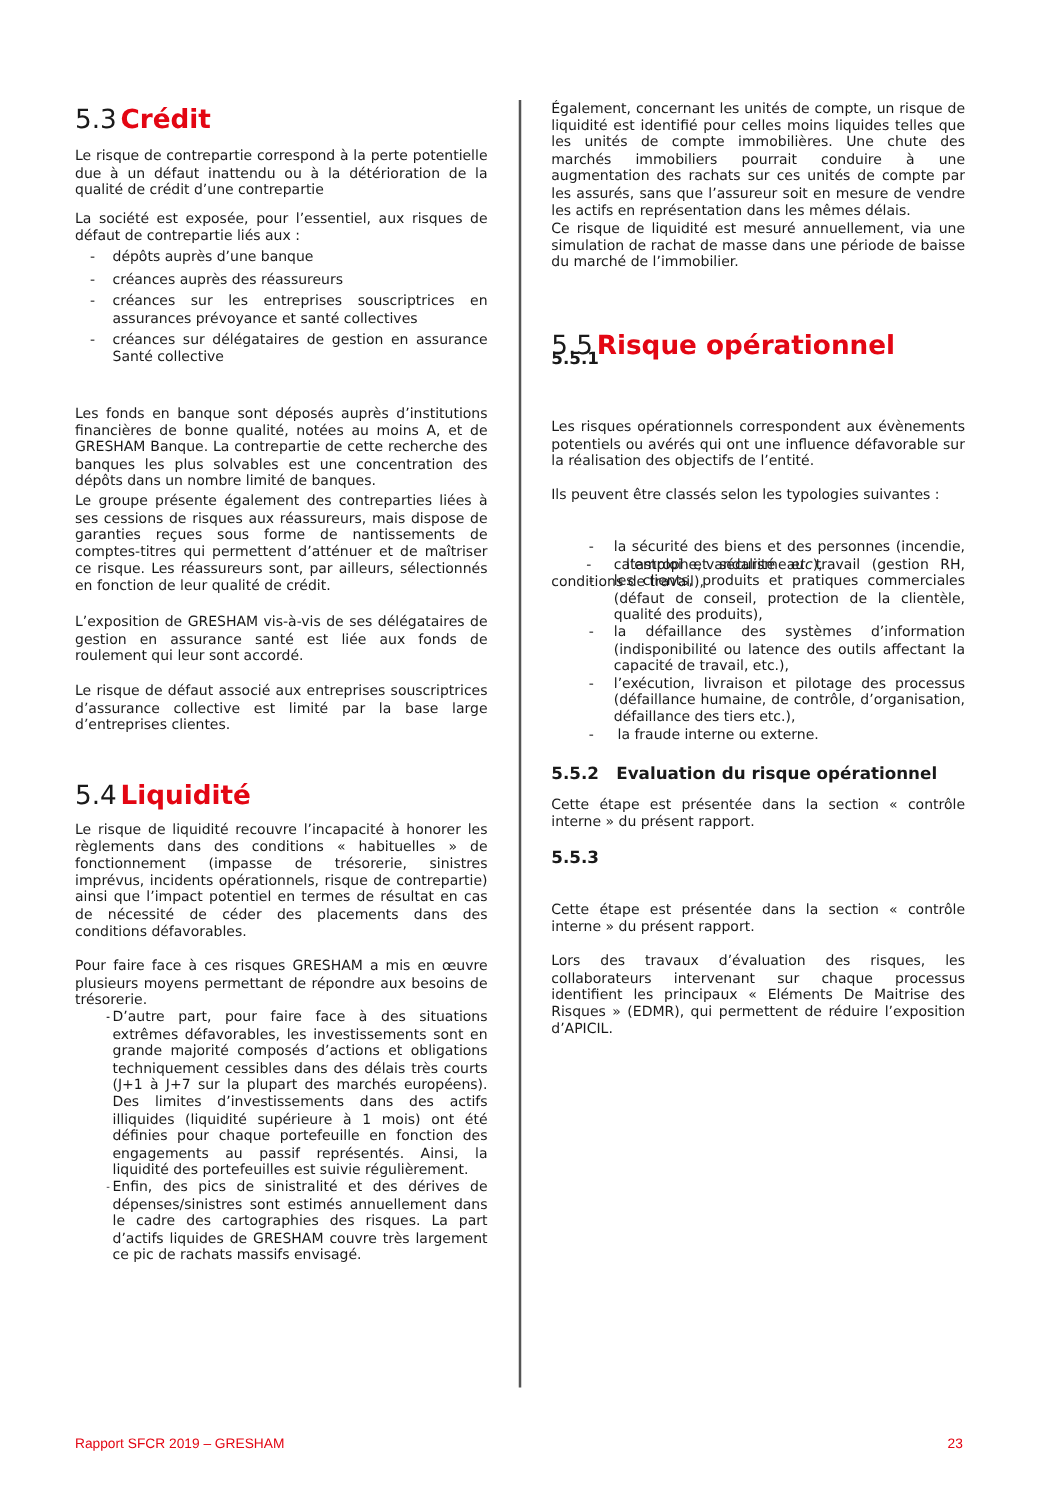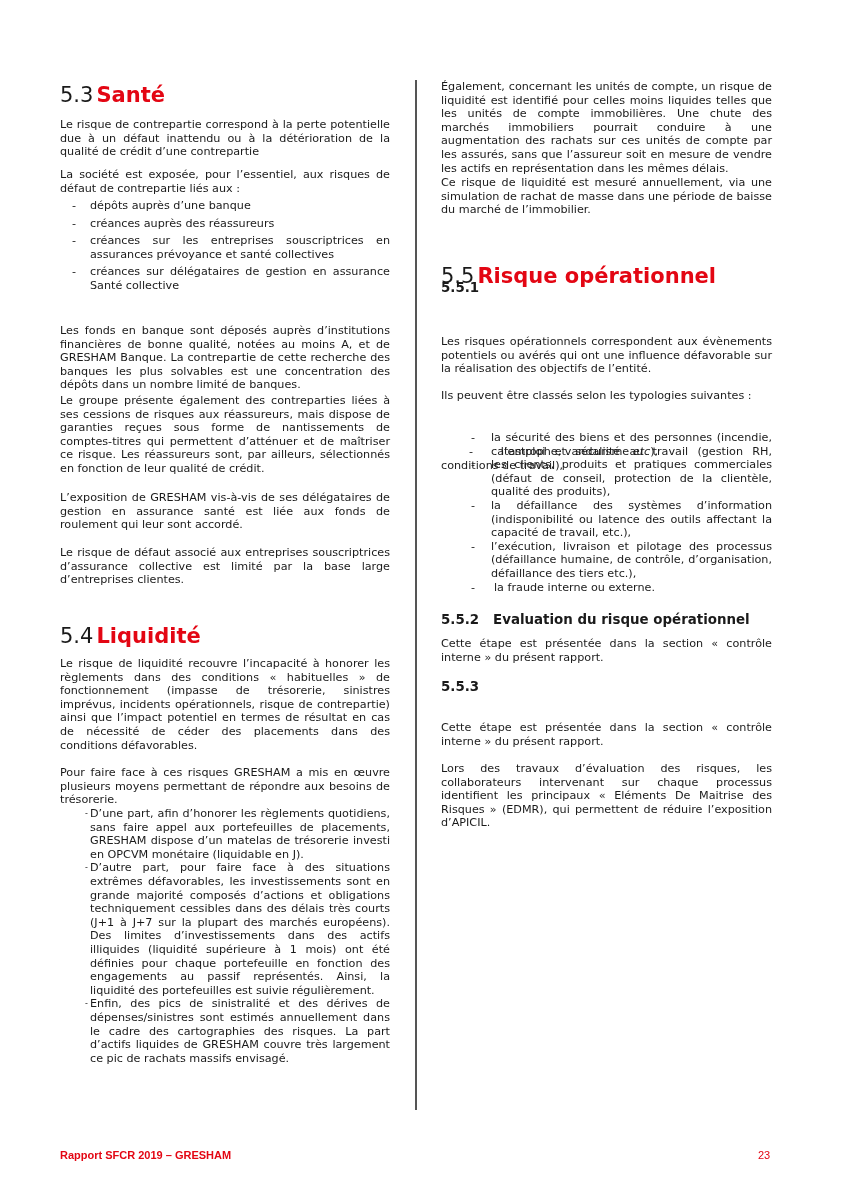--- a/index.html
+++ b/index.html
@@ -17,32 +17,32 @@
   .h2 .num { font-family: "DejaVu Sans", sans-serif; font-weight: normal; color: #1a1a1a; margin-right: 3px; }
   .h2 .title { color: #e30613; font-weight: bold; }
 
   .h3 { position: absolute; left: 0; font-size: 13.4px; line-height: 16px; font-weight: bold; color: #1a1a1a; display: flex; }
   .h3 .n { width: 52px; flex: 0 0 52px; }
 
   ul.dash { list-style: none; margin: 0; padding: 0; }
   ul.dash li { position: relative; font-size: 11.2px; line-height: 13.6px; text-align: justify; }
   ul.dash li .b { position: absolute; }
 
-  .footer-left { position: absolute; left: 60px; top: 1149px; font-size: 11px; color: #e30613; font-family: "Liberation Sans", sans-serif; font-weight: bold; }
+  .footer-left { position: absolute; left: 60px; top: 1149px; font-size: 11px; color: #e30613; font-family: "Liberation Sans", sans-serif; }
   .footer-right { position: absolute; left: 758px; top: 1149px; font-size: 11px; color: #e30613; font-family: Liberation Sans, sans-serif; }
 </style>
 </head>
 <body>
 
 <div class="divider"></div>
 
 <div class="col col-left">
 
   <div class="h2" style="top:83px;">
-    <span class="num">5.3</span><span class="title">Santé</span>
+    <span class="num">5.3</span><span class="title">Crédit</span>
   </div>
 
   <p class="p abs" style="top:118px;">Le risque de contrepartie correspond à la perte potentielle due à un défaut inattendu ou à la détérioration de la qualité de crédit d’une contrepartie</p>
   <p class="p abs" style="top:168px;">La société est exposée, pour l’essentiel, aux risques de défaut de contrepartie liés aux :</p>
 
   <ul class="dash abs" style="top:199px;">
     <li style="padding-left:30px; margin-bottom:4px;"><span class="b" style="left:12px;">-</span><span>dépôts auprès d’une banque</span></li>
     <li style="padding-left:30px; margin-bottom:4px;"><span class="b" style="left:12px;">-</span><span>créances auprès des réassureurs</span></li>
     <li style="padding-left:30px; margin-bottom:4px;"><span class="b" style="left:12px;">-</span><span>créances sur les entreprises souscriptrices en assurances prévoyance et santé collectives</span></li>
     <li style="padding-left:30px;"><span class="b" style="left:12px;">-</span><span>créances sur délégataires de gestion en assurance Santé collective</span></li>
@@ -54,21 +54,21 @@
   <p class="p abs" style="top:546px;">Le risque de défaut associé aux entreprises souscriptrices d’assurance collective est limité par la base large d’entreprises clientes.</p>
 
   <div class="h2" style="top:624px;">
     <span class="num">5.4</span><span class="title">Liquidité</span>
   </div>
 
   <p class="p abs" style="top:657px;">Le risque de liquidité recouvre l’incapacité à honorer les règlements dans des conditions « habituelles » de fonctionnement (impasse de trésorerie, sinistres imprévus, incidents opérationnels, risque de contrepartie) ainsi que l’impact potentiel en termes de résultat en cas de nécessité de céder des placements dans des conditions défavorables.</p>
   <p class="p abs" style="top:766px;">Pour faire face à ces risques GRESHAM a mis en œuvre plusieurs moyens permettant de répondre aux besoins de trésorerie.</p>
 
   <ul class="dash abs" style="top:807px;">
-    <li style="padding-left:30px;"><span class="b" style="left:25px; font-size:8px;">-</span><span>D’une part, afin d’honorer les règlements quotidiens, sans faire appel aux portefeuilles de placements, GRESHAM dispose d’un matelas de trésorerie investi en OPCVM monétaire (liquidable en J).</span></li>
+    <li style="padding-left:30px;"><span class="b" style="left:25px; font-size:8px;">-</span></li>
     <li style="padding-left:30px;"><span class="b" style="left:25px; font-size:8px;">-</span><span>D’autre part, pour faire face à des situations extrêmes défavorables, les investissements sont en grande majorité composés d’actions et obligations techniquement cessibles dans des délais très courts (J+1 à J+7 sur la plupart des marchés européens). Des limites d’investissements dans des actifs illiquides (liquidité supérieure à 1 mois) ont été définies pour chaque portefeuille en fonction des engagements au passif représentés. Ainsi, la liquidité des portefeuilles est suivie régulièrement.</span></li>
     <li style="padding-left:30px;"><span class="b" style="left:25px; font-size:8px;">-</span><span>Enfin, des pics de sinistralité et des dérives de dépenses/sinistres sont estimés annuellement dans le cadre des cartographies des risques. La part d’actifs liquides de GRESHAM couvre très largement ce pic de rachats massifs envisagé.</span></li>
   </ul>
 </div>
 
 <div class="col col-right">
   <p class="p abs" style="top:80px;">Également, concernant les unités de compte, un risque de liquidité est identifié pour celles moins liquides telles que les unités de compte immobilières. Une chute des marchés immobiliers pourrait conduire à une augmentation des rachats sur ces unités de compte par les assurés, sans que l’assureur soit en mesure de vendre les actifs en représentation dans les mêmes délais.</p>
   <p class="p abs" style="top:176px;">Ce risque de liquidité est mesuré annuellement, via une simulation de rachat de masse dans une période de baisse du marché de l’immobilier.</p>
 
   <div class="h2" style="top:264px;">

